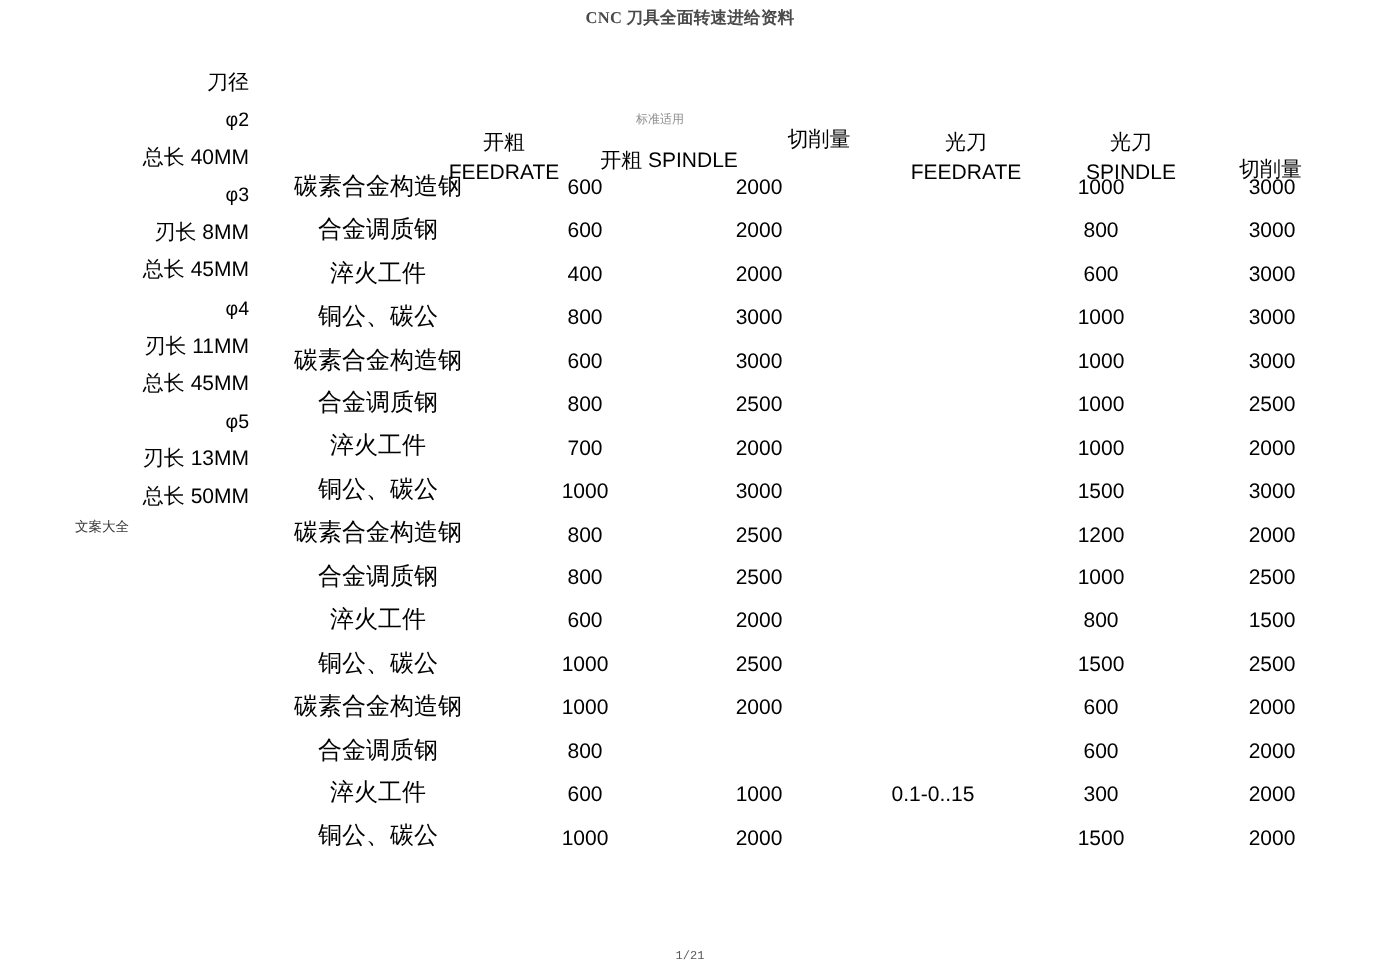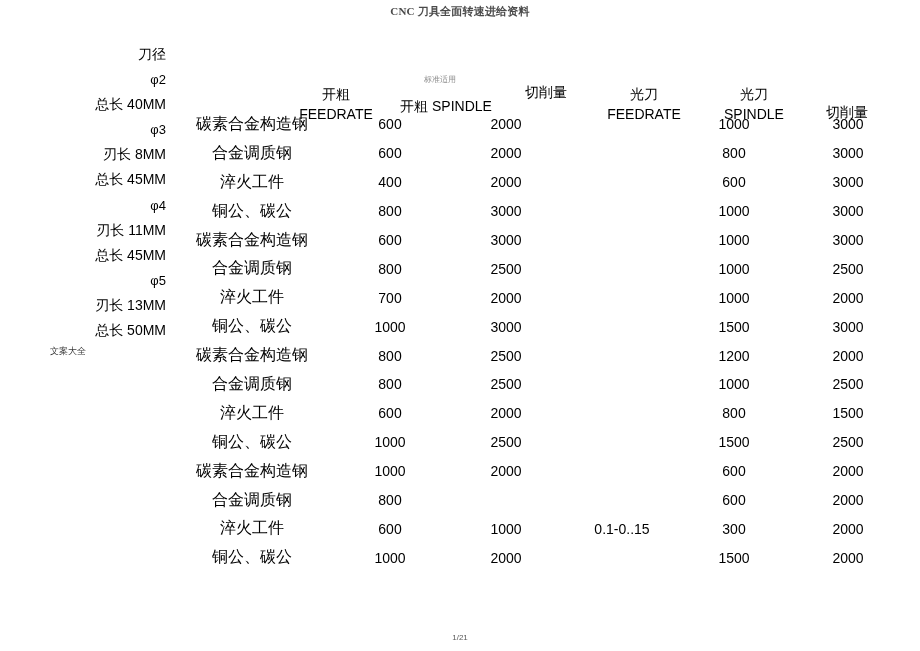--- a/index.html
+++ b/index.html
@@ -42,21 +42,21 @@
     position: absolute;
     left: 0;
     top: 630px;
     width: 920px;
     height: 14px;
     display: flex;
     align-items: center;
     justify-content: center;
   }
   .page-footer .pageno {
-    font-family: Liberation Sans, sans-serif;
+    font-family: Liberation Mono, monospace;
     font-size: 8px;
     color: #5a5a5a;
   }
 
   
   .spec-column {
     position: absolute;
     left: 48px;
     top: 42px;
     width: 118px;

